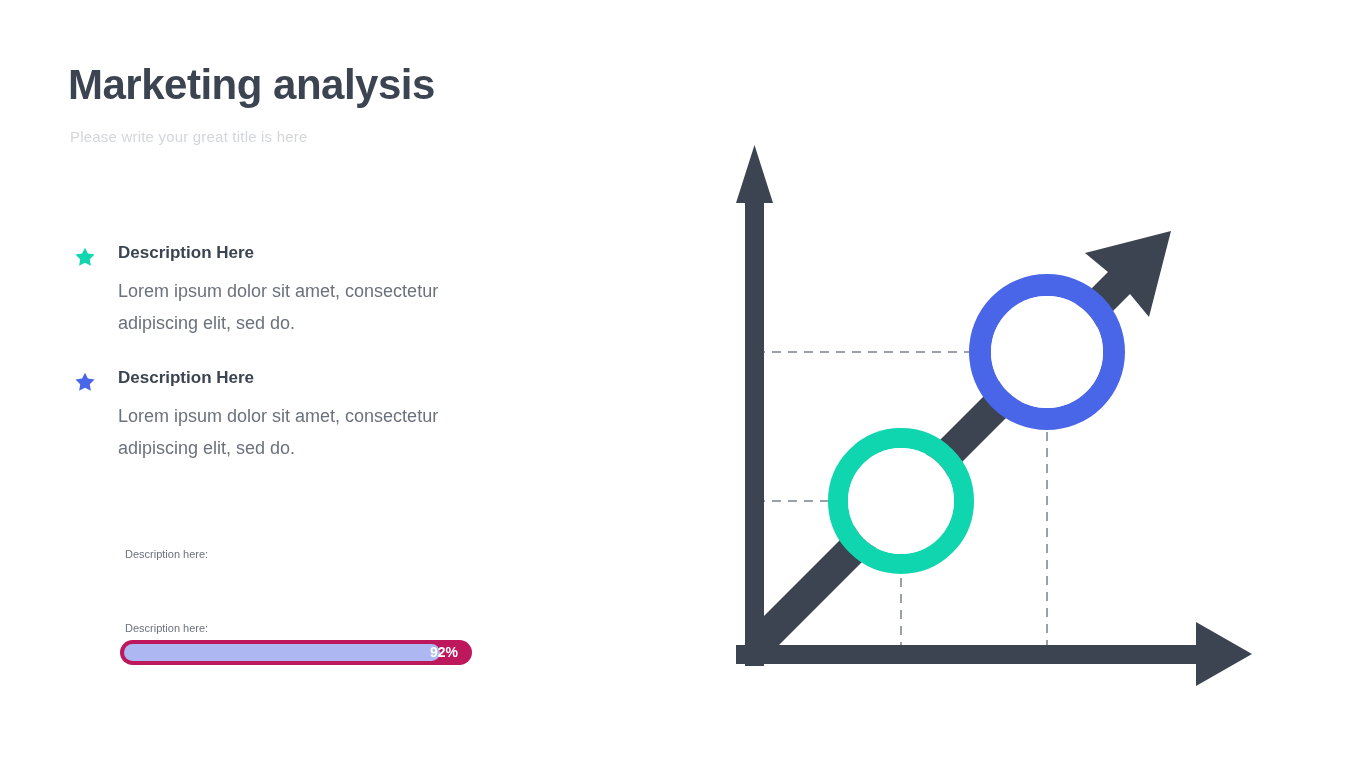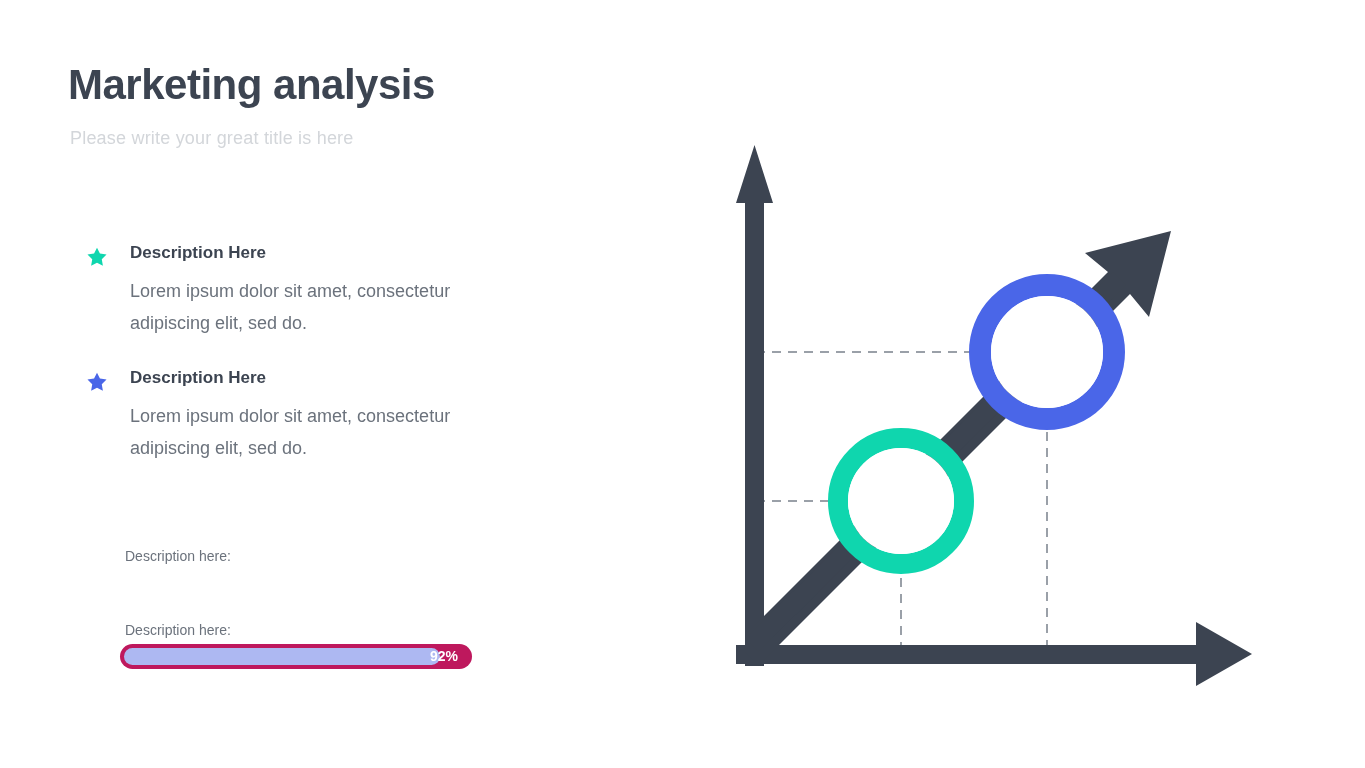--- a/index.html
+++ b/index.html
@@ -32,29 +32,29 @@
     font-weight: bold;
     letter-spacing: -0.5px;
     color: #3c4451;
     line-height: 1.05;
   }
 
   #page-subtitle {
     position: absolute;
     left: 70px;
     top: 128px;
-    font-size: 18px;
+    font-size: 15px;
     color: #d3d6da;
     letter-spacing: 0.2px;
   }
 
   
   .desc-block {
     position: absolute;
-    left: 80px;
+    left: 68px;
     width: 420px;
   }
   #desc-block-1 { top: 243px; }
   #desc-block-2 { top: 368px; }
 
   .desc-star {
     position: absolute;
     left: 6px;
     top: 3px;
     width: 22px;
@@ -83,21 +83,21 @@
   
   .progress-group {
     position: absolute;
     left: 120px;
     width: 352px;
   }
   #progress-group-1 { top: 548px; }
   #progress-group-2 { top: 622px; }
 
   .progress-label {
-    font-size: 14px;
+    font-size: 11px;
     color: #6b727c;
     margin-left: 5px;
     margin-bottom: 6px;
     font-weight: 300;
   }
 
   .progress-track {
     position: relative;
     height: 25px;
     border-radius: 13px;

